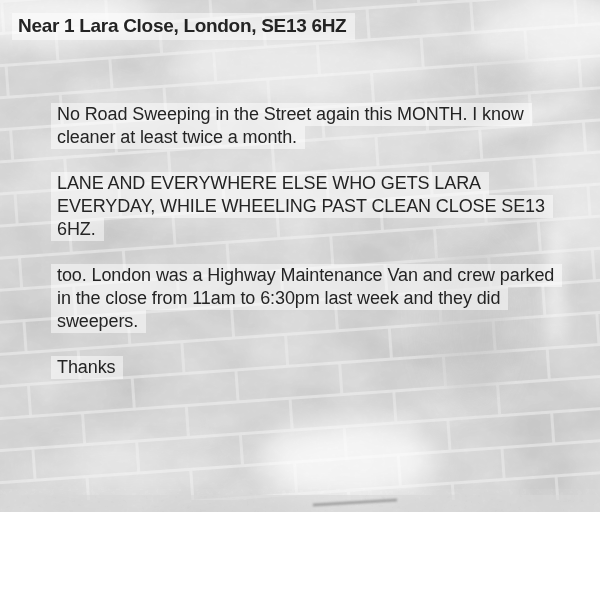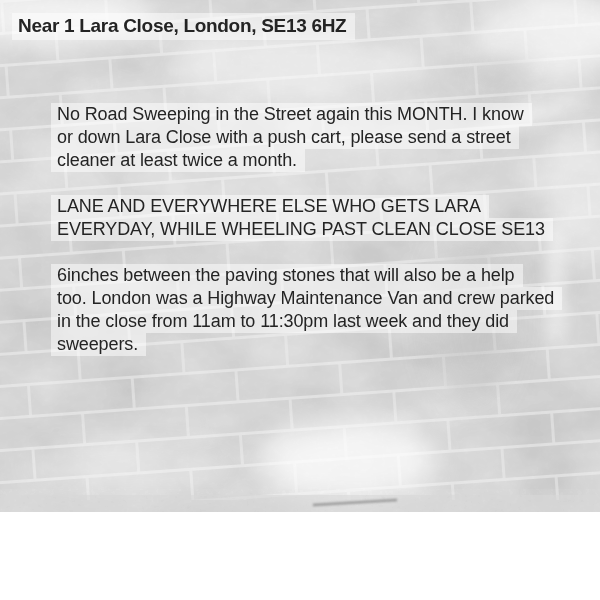--- a/index.html
+++ b/index.html
@@ -115,32 +115,34 @@
   <div class="text-layer">
 
     <div class="heading">
       <span class="box">Near 1 Lara Close, London, SE13 6HZ</span>
     </div>
 
     <div class="paras">
 
       <div class="para">
         <div class="tline"><span class="box">No Road Sweeping in the Street again this MONTH. I know</span></div>
-        <div class="tline"><span class="box">or down Lara Close with a push cart, please send a street</span></div>
         <div class="tline"><span class="box">cleaner at least twice a month.</span></div>
       </div>
 
       <div class="para">
         <div class="tline"><span class="box">LANE AND EVERYWHERE ELSE WHO GETS LARA</span></div>
         <div class="tline"><span class="box">EVERYDAY, WHILE WHEELING PAST CLEAN CLOSE SE13</span></div>
+        <div class="tline"><span class="box">6HZ.</span></div>
       </div>
 
       <div class="para">
-        <div class="tline"><span class="box">6inches between the paving stones that will also be a help</span></div>
         <div class="tline"><span class="box">too. London was a Highway Maintenance Van and crew parked</span></div>
-        <div class="tline"><span class="box">in the close from 11am to 11:30pm last week and they did</span></div>
+        <div class="tline"><span class="box">in the close from 11am to 6:30pm last week and they did</span></div>
         <div class="tline"><span class="box">sweepers.</span></div>
       </div>
 
+      <div class="para">
+        <div class="tline"><span class="box">Thanks</span></div>
+      </div>
 
     </div>
   </div>
 </div>
 
 </body></html>

